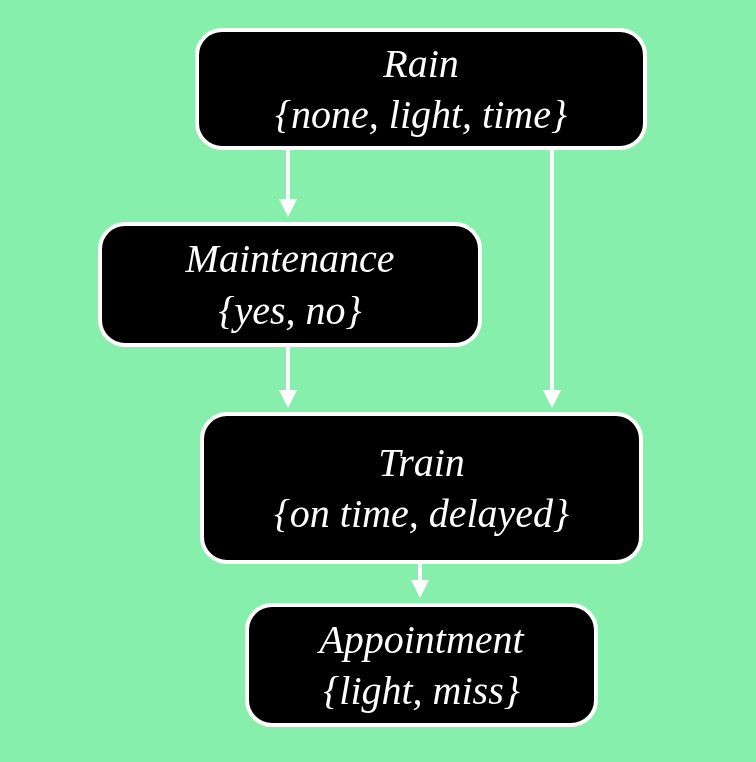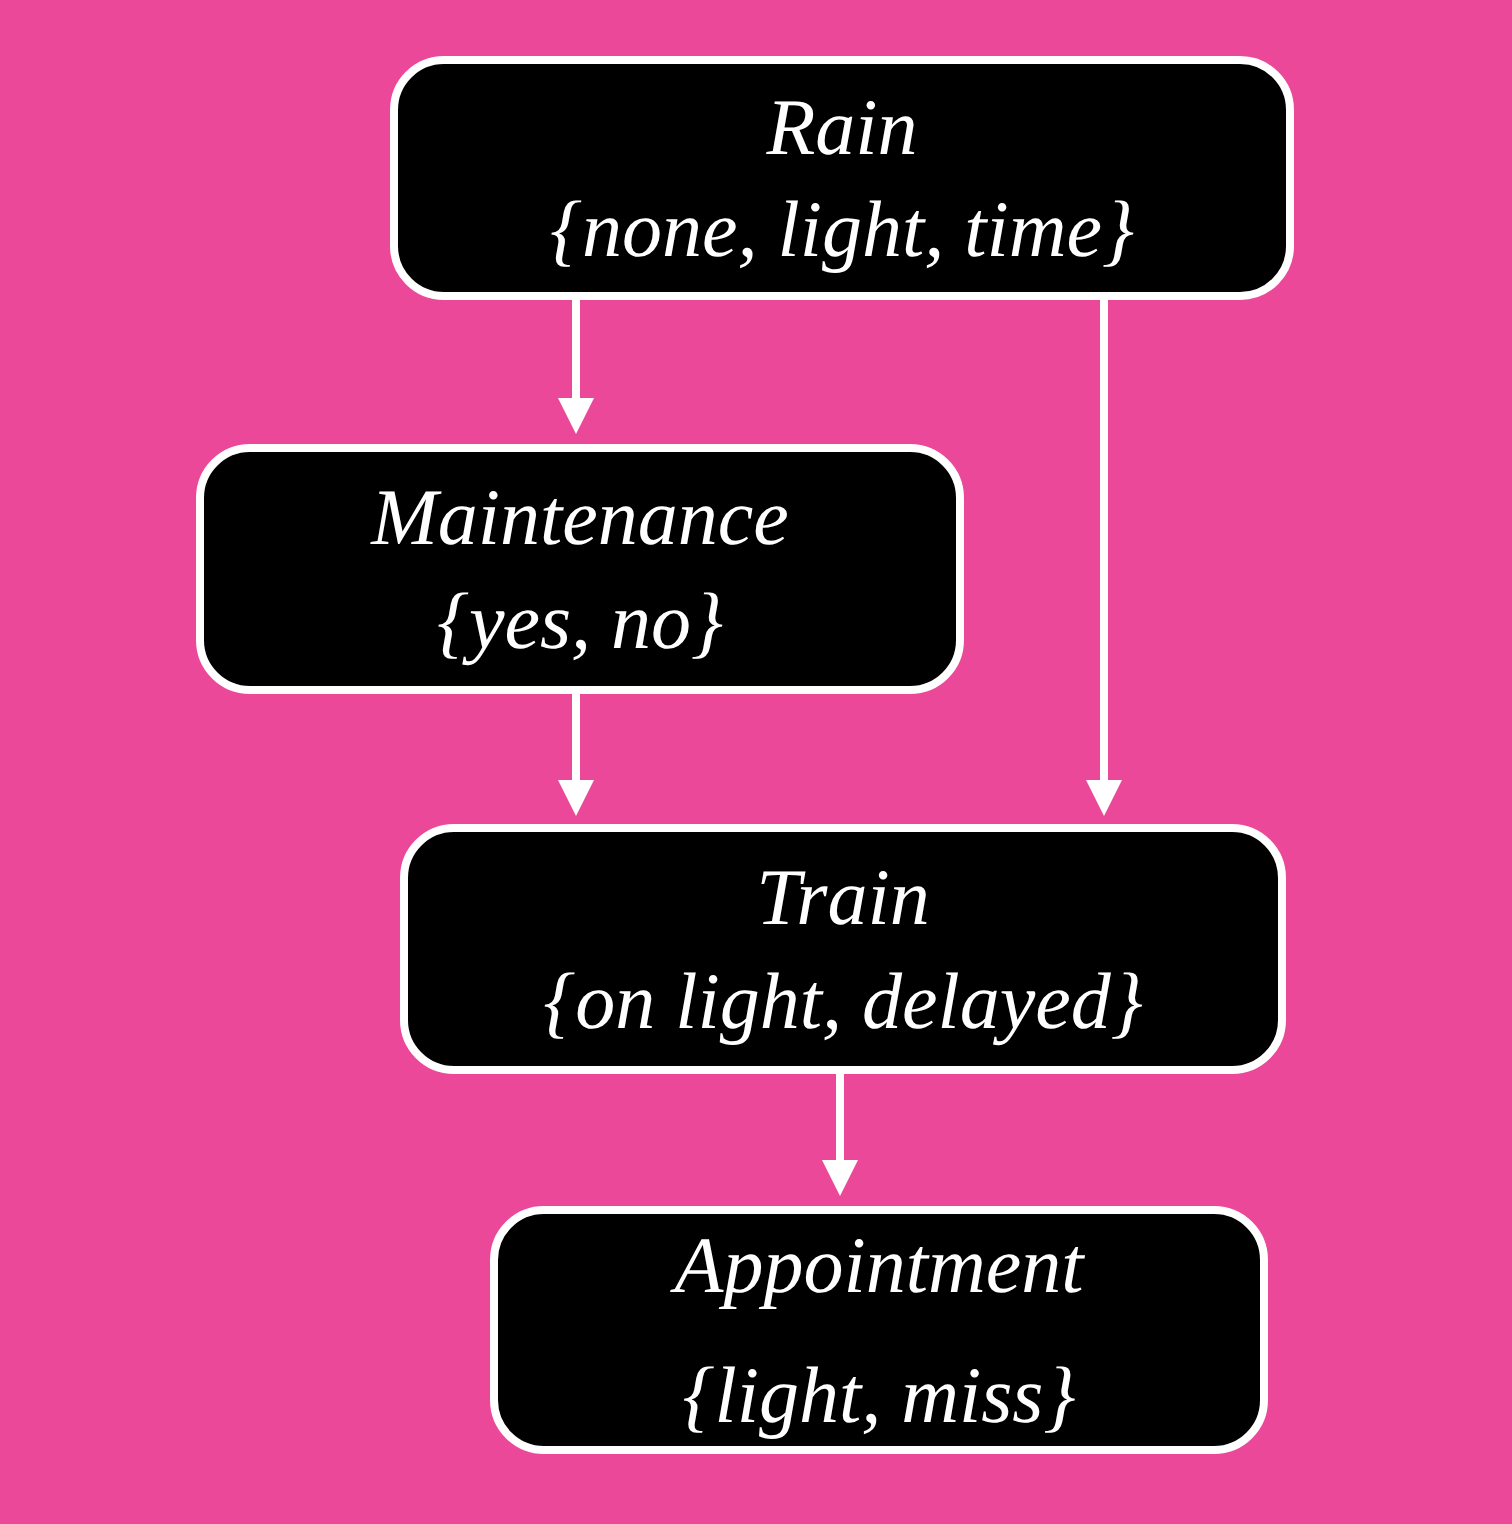--- a/index.html
+++ b/index.html
@@ -4,21 +4,21 @@
 <style>
   html, body {
     margin: 0;
     padding: 0;
     background: #000000;
   }
   .canvas {
     position: relative;
     width: 756px;
     height: 762px;
-    background: #ec4899;
+    background: #86efac;
     overflow: hidden;
     font-family: "Liberation Serif", "DejaVu Serif", serif;
   }
   .edges-layer {
     position: absolute;
     left: 0;
     top: 0;
     width: 756px;
     height: 762px;
   }
@@ -34,22 +34,22 @@
     justify-content: center;
     text-align: center;
     color: #ffffff;
     font-style: italic;
     font-size: 40px;
     line-height: 1.28;
     z-index: 2;
   }
   .node-rain        { left: 195px; top:  28px; width: 452px; height: 122px; }
   .node-maintenance { left:  98px; top: 222px; width: 384px; height: 125px; }
-  .node-train       { left: 200px; top: 412px; width: 443px; height: 125px; text-align: right; }
-  .node-appointment { left: 245px; top: 603px; width: 389px; height: 124px; justify-content: space-between; }
+  .node-train       { left: 200px; top: 412px; width: 443px; height: 152px; text-align: right; }
+  .node-appointment { left: 245px; top: 603px; width: 353px; height: 124px; }
   .node-name, .node-domain {
     white-space: nowrap;
   }
 </style>
 </head>
 <body>
 
 <div class="canvas">
 
   <svg class="edges-layer" width="756" height="762" viewBox="0 0 756 762" xmlns="http://www.w3.org/2000/svg">
@@ -72,21 +72,21 @@
     <div class="node-domain">{none, light, time}</div>
   </div>
 
   <div class="node node-maintenance">
     <div class="node-name">Maintenance</div>
     <div class="node-domain">{yes, no}</div>
   </div>
 
   <div class="node node-train">
     <div class="node-name">Train</div>
-    <div class="node-domain">{on light, delayed}</div>
+    <div class="node-domain">{on time, delayed}</div>
   </div>
 
   <div class="node node-appointment">
     <div class="node-name">Appointment</div>
     <div class="node-domain">{light, miss}</div>
   </div>
 
 </div>
 
 </body></html>

